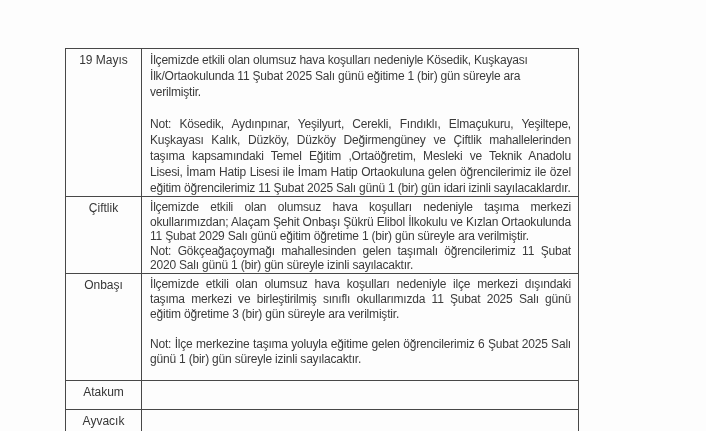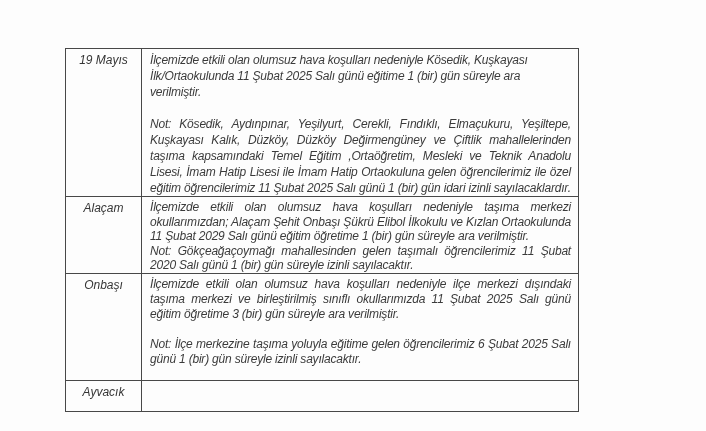--- a/index.html
+++ b/index.html
@@ -8,21 +8,20 @@
     width: 706px;
     height: 431px;
     overflow: hidden;
     background: #fdfdfd;
     font-family: "Liberation Sans", sans-serif;
   }
   .page {
     position: relative;
     width: 706px;
     height: 366px;
-    font-style: italic;
   }
   table.closures {
     position: absolute;
     left: 65px;
     top: 48px;
     width: 513px;
     border-collapse: collapse;
     table-layout: fixed;
   }
   td {
@@ -77,33 +76,37 @@
         <tr class="r0">
           <td class="district">19 Mayıs</td>
           <td class="details">
             <p class="manual-break">İlçemizde etkili olan olumsuz hava koşulları nedeniyle Kösedik, Kuşkayası
 İlk/Ortaokulunda 11 Şubat 2025 Salı günü eğitime 1 (bir) gün süreyle ara verilmiştir.</p>
             <p class="spacer"></p>
             <p>Not: Kösedik, Aydınpınar, Yeşilyurt, Cerekli, Fındıklı, Elmaçukuru, Yeşiltepe, Kuşkayası Kalık, Düzköy, Düzköy Değirmengüney ve Çiftlik mahallelerinden taşıma kapsamındaki Temel Eğitim ,Ortaöğretim, Mesleki ve Teknik Anadolu Lisesi, İmam Hatip Lisesi ile İmam Hatip Ortaokuluna gelen öğrencilerimiz ile özel eğitim öğrencilerimiz 11 Şubat 2025 Salı günü 1 (bir) gün idari izinli sayılacaklardır.</p>
           </td>
         </tr>
         <tr class="r1">
-          <td class="district">Alaçam</td>
+          <td class="district">Çiftlik</td>
           <td class="details">
             <p>İlçemizde etkili olan olumsuz hava koşulları nedeniyle taşıma merkezi okullarımızdan; Alaçam Şehit Onbaşı Şükrü Elibol İlkokulu ve Kızlan Ortaokulunda 11 Şubat 2029 Salı günü eğitim öğretime 1 (bir) gün süreyle ara verilmiştir.</p>
             <p>Not: Gökçeağaçoymağı mahallesinden gelen taşımalı öğrencilerimiz 11 Şubat 2020 Salı günü 1 (bir) gün süreyle izinli sayılacaktır.</p>
           </td>
         </tr>
         <tr class="r2">
           <td class="district">Onbaşı</td>
           <td class="details">
             <p>İlçemizde etkili olan olumsuz hava koşulları nedeniyle ilçe merkezi dışındaki taşıma merkezi ve birleştirilmiş sınıflı okullarımızda 11 Şubat 2025 Salı günü eğitim öğretime 3 (bir) gün süreyle ara verilmiştir.</p>
             <p class="spacer"></p>
             <p>Not: İlçe merkezine taşıma yoluyla eğitime gelen öğrencilerimiz 6 Şubat 2025 Salı günü 1 (bir) gün süreyle izinli sayılacaktır.</p>
           </td>
         </tr>
+        <tr class="r3">
+          <td class="district">Atakum</td>
+          <td class="details"></td>
+        </tr>
         <tr class="r4">
           <td class="district">Ayvacık</td>
           <td class="details"></td>
         </tr>
       </tbody>
   </table>
 </div>
 
 </body></html>

